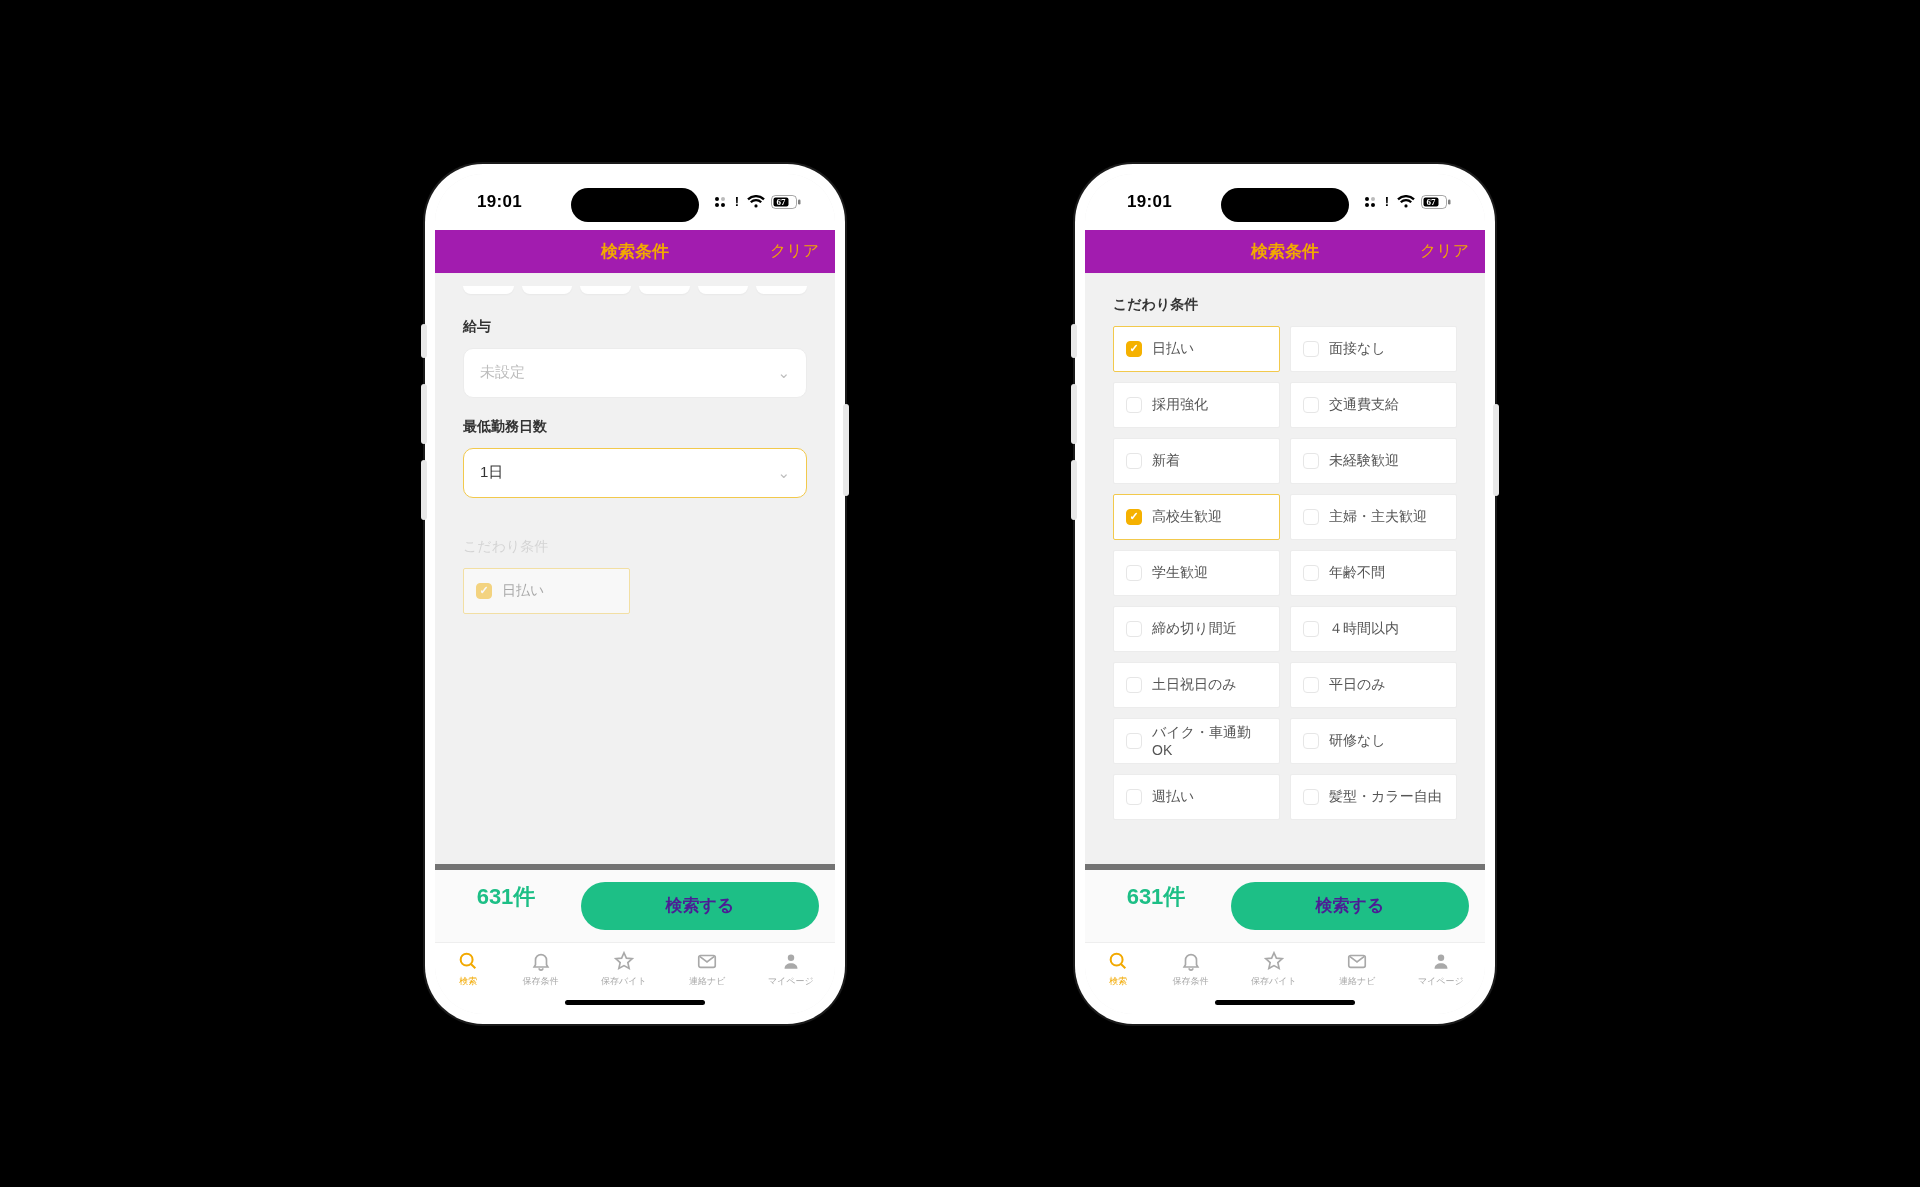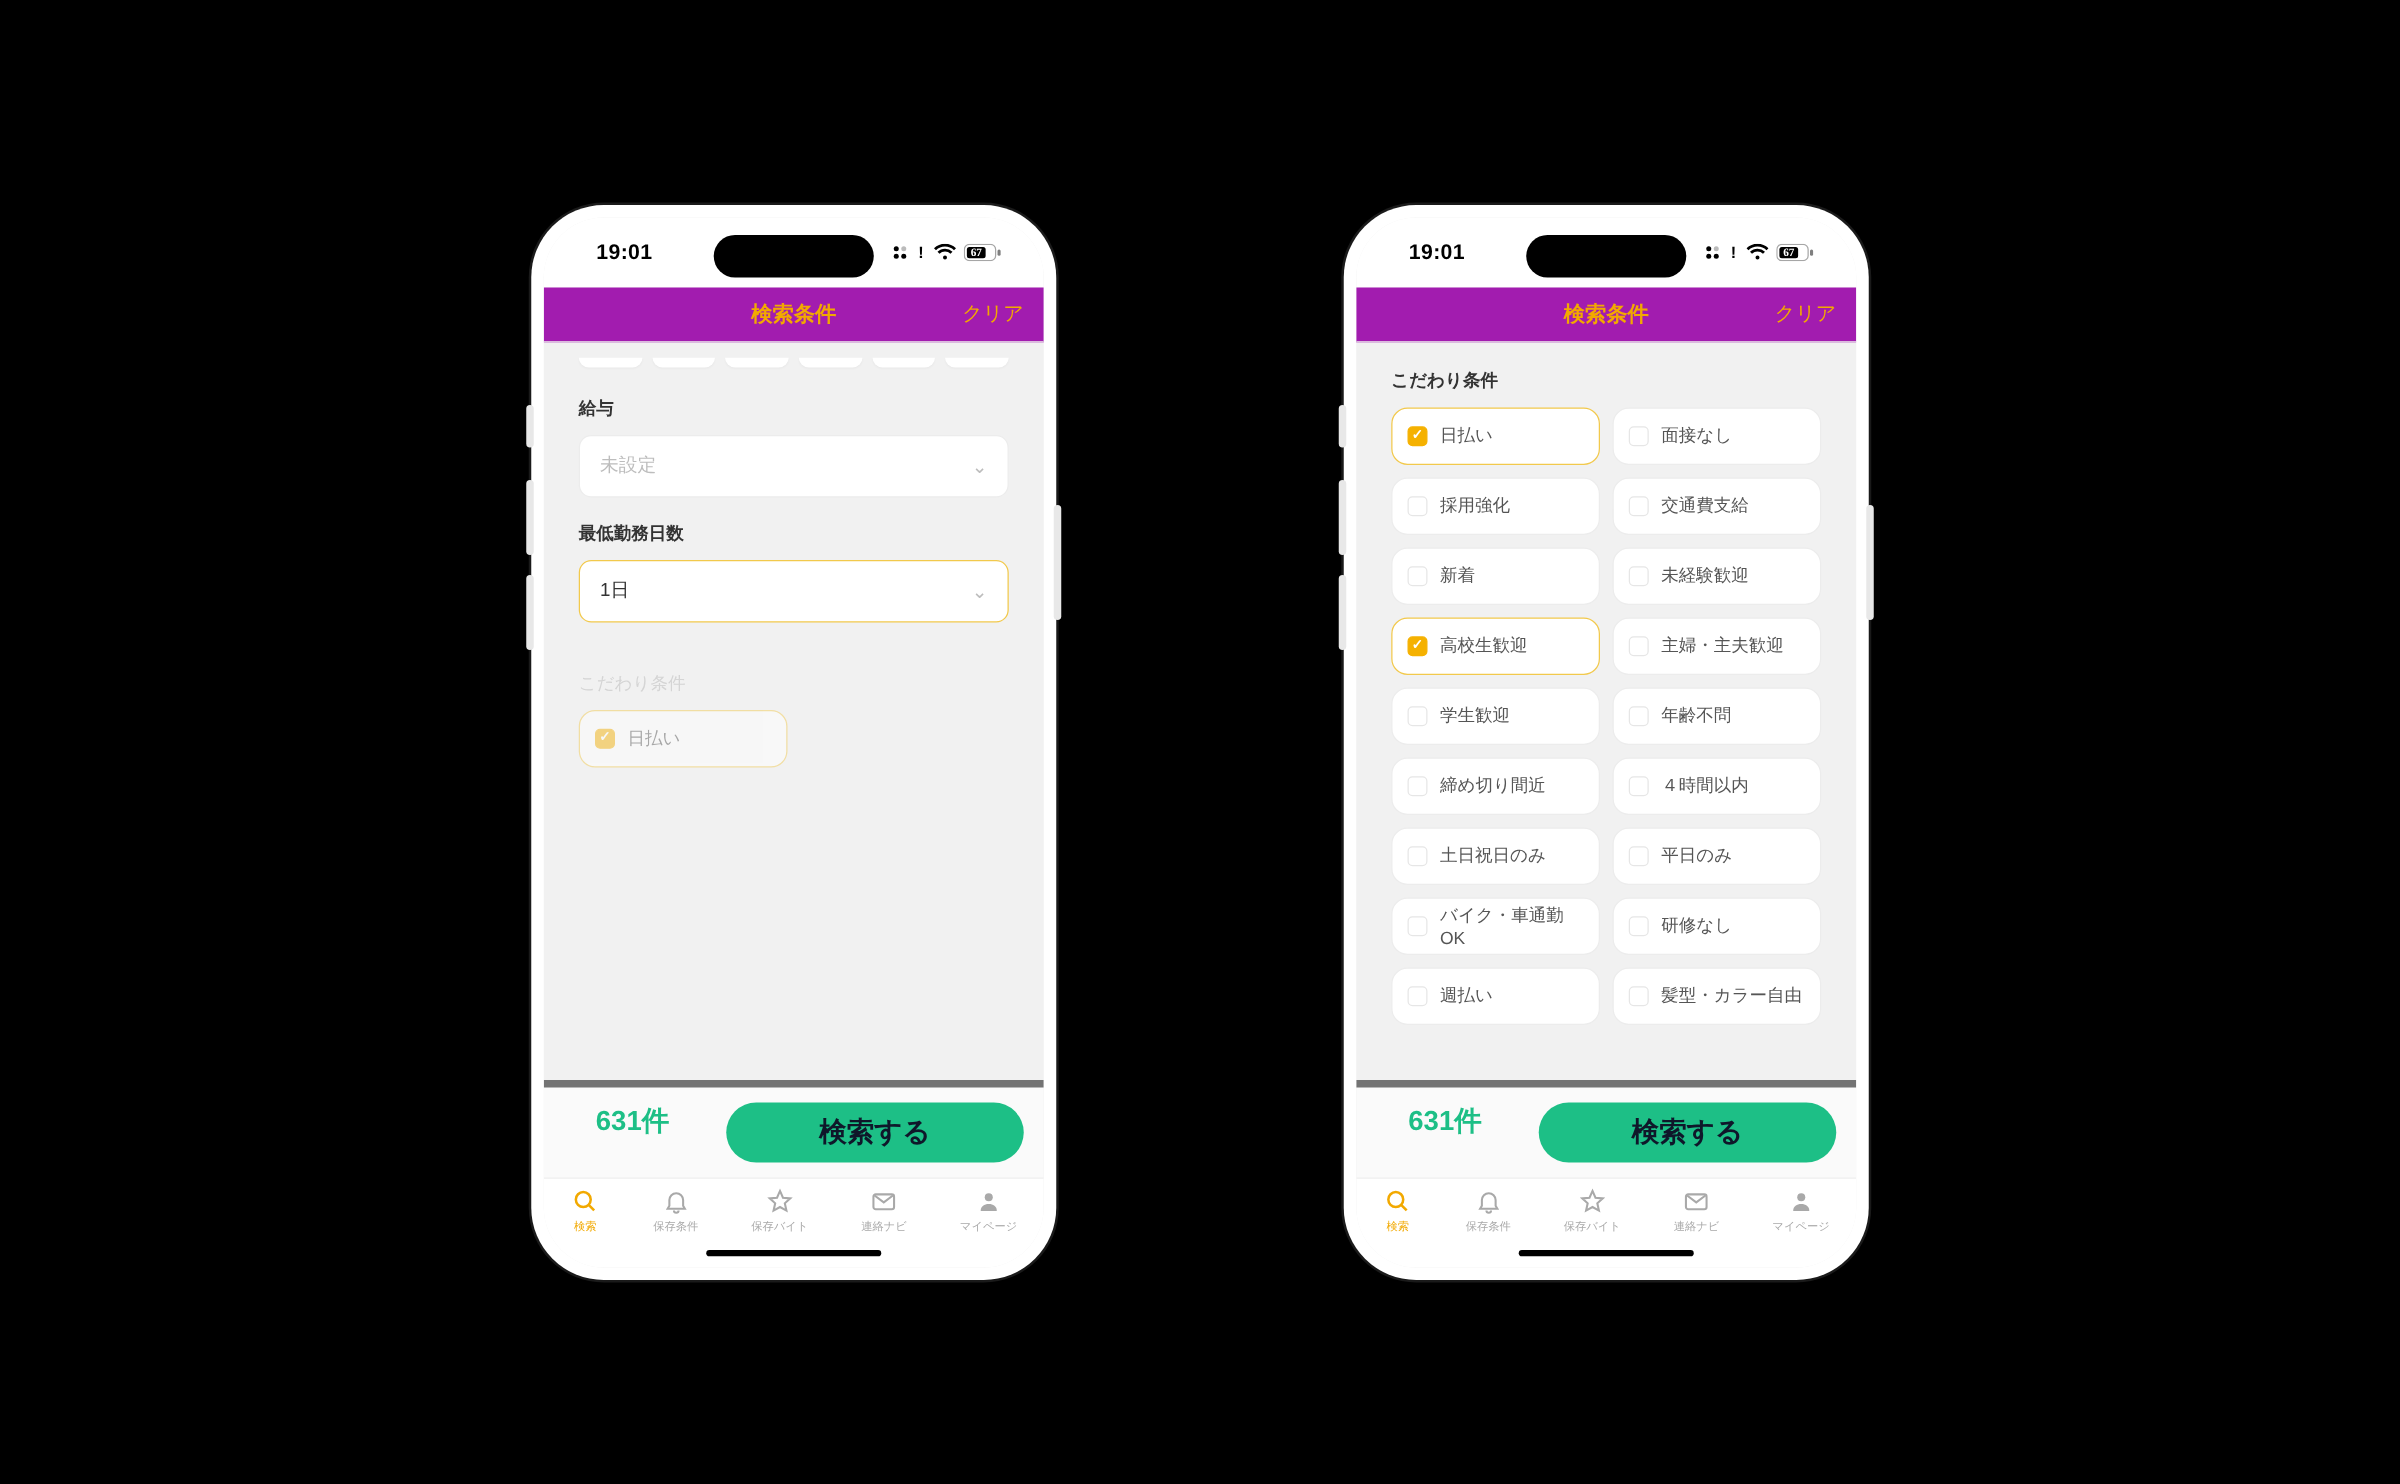--- a/index.html
+++ b/index.html
@@ -104,21 +104,21 @@
       filter: blur(1.2px);
     }
     .chipgrid {
       display: grid;
       grid-template-columns: 1fr 1fr;
       gap: 10px;
     }
     .chip {
       background: #fff;
       border: 1px solid #ececec;
-      border-radius: 13px;
+      border-radius: 2px;
       height: 46px;
       display: flex; align-items: center;
       padding: 0 12px;
       gap: 10px;
       font-size: 14px;
       color: #555;
     }
     .chip.selected { border-color: #f2c94c; }
     .cbox { width:16px;height:16px;border:1.5px solid #e6e6e6;border-radius:4px;flex:0 0 auto; display:flex;align-items:center;justify-content:center; }
     .cbox.on { background:#f5b100;border-color:#f5b100; }
@@ -128,25 +128,25 @@
       background: #fafafa;
       border-top: 6px solid #737373;
       display: flex; align-items: flex-start;
       padding: 12px 16px;
       gap: 20px;
     }
     .count { color: #1dbf86; font-weight: 700; font-size: 22px; flex:0 0 110px; text-align:center; }
     .searchbtn {
       flex: 1;
       background: #1dbf86;
-      color: #0f172a;
+      color: #4c1d95;
       border-radius: 30px;
       height: 48px;
       display:flex;align-items:center;justify-content:center;
-      font-size: 22px; font-weight: 600;
+      font-size: 17px; font-weight: 600;
     }
     
     .tabbar {
       background: #fff;
       border-top: 1px solid #eee;
       display: flex; justify-content: space-around;
       padding: 6px 0 4px;
     }
     .tab { display:flex;flex-direction:column;align-items:center;gap:2px; color:#a9a9a9; }
     .tab.active { color:#f2a900; }

